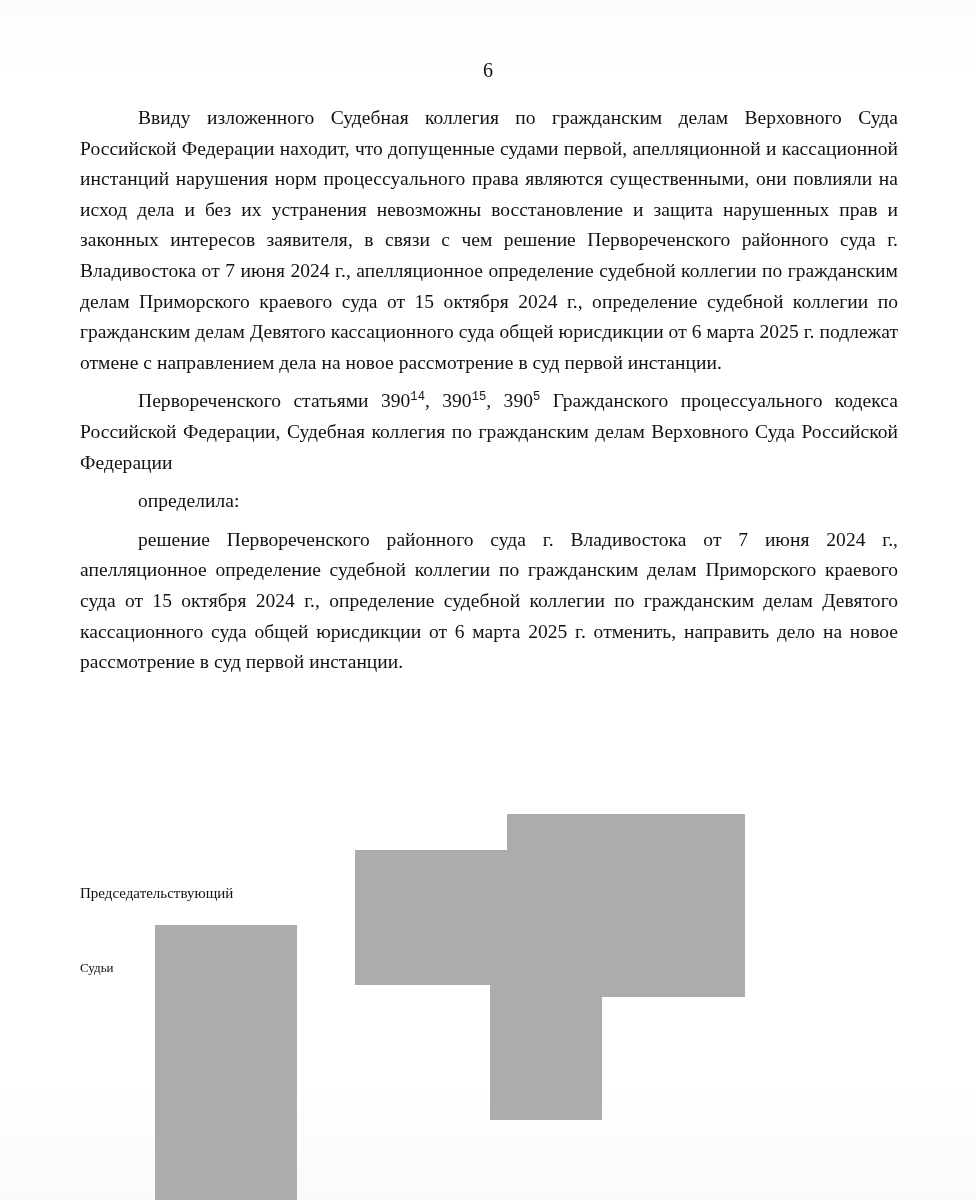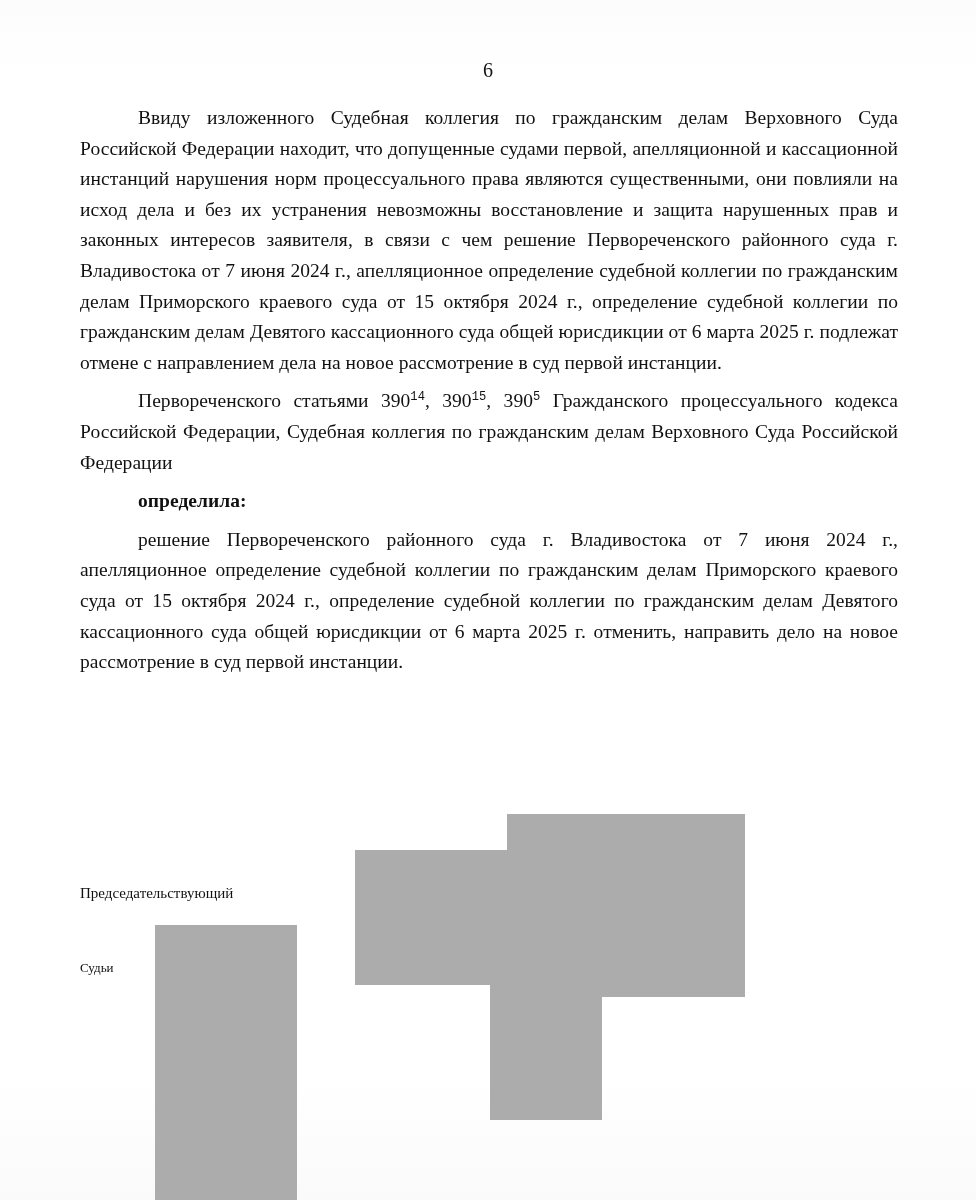--- a/index.html
+++ b/index.html
@@ -80,21 +80,21 @@
     line-height: 0;
     font-family: Liberation Mono, monospace;
   }
 
   .ruling-heading {
     margin: 26px 0 0 0;
     text-align: center;
     text-indent: 0;
     font-size: 20px;
     line-height: 30px;
-    font-weight: bold;
+    font-weight: normal;
     letter-spacing: 1.6px;
     color: #111111;
   }
 
   .signature-block {
     position: absolute;
     left: 80px;
     width: 818px;
   }
 

